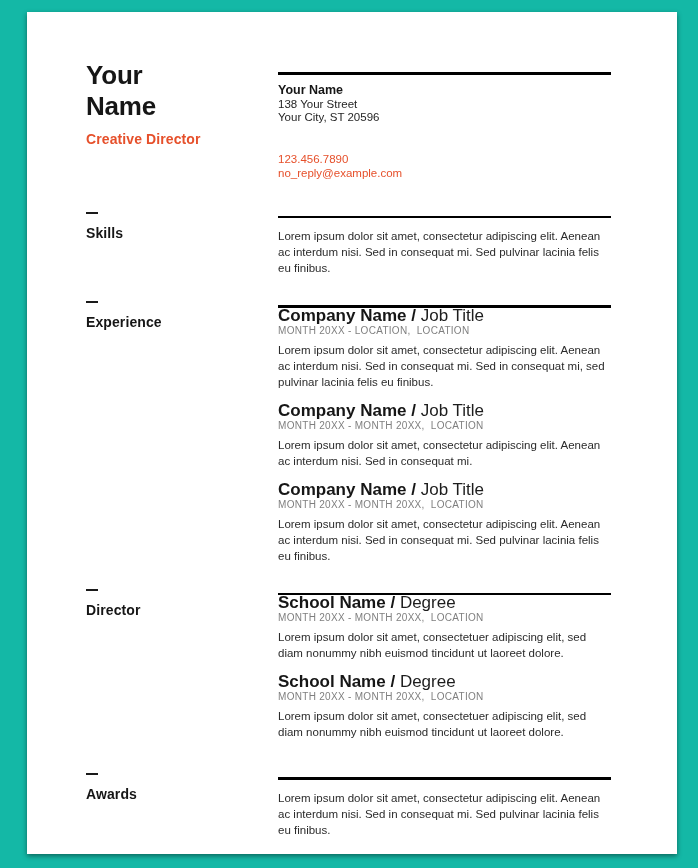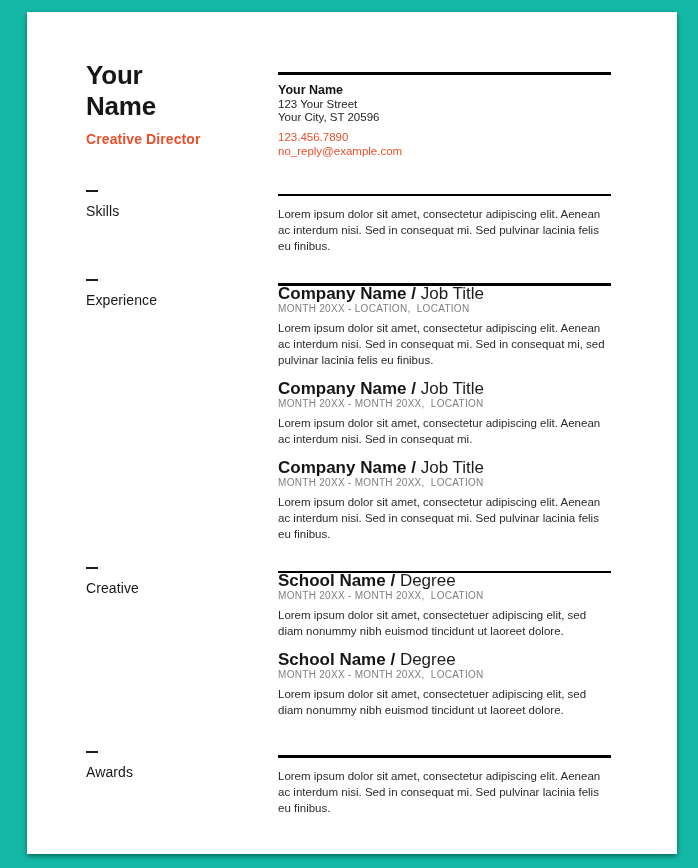--- a/index.html
+++ b/index.html
@@ -28,29 +28,29 @@
   }
   .job-title {
     margin-top: 9px; font-size: 14px; font-weight: 700;
     color: #e6502b; letter-spacing: 0.1px;
   }
   .rule { height: 2.5px; background: #000; width: 100%; }
   .header-rule { margin-top: 12px; }
   .contact-name { margin-top: 7px; font-size: 12.5px; font-weight: 700; line-height: 16px; color: #161616; }
   .contact-line { font-size: 11.5px; line-height: 13.5px; color: #262626; }
   .contact-accent { font-size: 11.5px; line-height: 14px; color: #e6502b; }
-  .phone { margin-top: 5px; }
+  .phone { margin-top: 27px; }
 
   
   .section { margin-top: 32px; }
   .section.experience { margin-top: 25px; }
   .section.education { margin-top: 25px; }
   .section.awards { margin-top: 33px; }
   .dash { width: 12px; height: 2px; background: #1a1a1a; }
-  .section-label { margin-top: 10px; font-size: 14px; font-weight: 400; line-height: 18px; color: #161616; letter-spacing: 0.1px; }
+  .section-label { margin-top: 10px; font-size: 14px; font-weight: 700; line-height: 18px; color: #161616; letter-spacing: 0.1px; }
   .section-rule { margin-top: 4px; }
   .body-text {
     margin-top: 10px; font-size: 11.5px; line-height: 16px; color: #2b2b2b;
   }
   .entry { margin-bottom: 13px; }
   .entry:last-child { margin-bottom: 0; }
   .entry:first-of-type { margin-top: 10px; }
   .entry-title { font-size: 17px; line-height: 16px; color: #161616; }
   .entry-title .t-bold { font-weight: 700; }
   .entry-title .t-reg { font-weight: 400; margin-left: 0.28em; color: #1d1d1d; }
@@ -67,21 +67,21 @@
   <div class="page">
 
     <div class="row">
       <div class="col-left">
         <div class="big-name">Your Name</div>
         <div class="job-title">Creative Director</div>
       </div>
       <div class="col-right">
         <div class="rule header-rule"></div>
         <div class="contact-name">Your Name</div>
-        <div class="contact-line">123 Your Street</div>
+        <div class="contact-line">138 Your Street</div>
         <div class="contact-line">Your City, ST 20596</div>
         <div class="contact-accent phone">123.456.7890</div>
         <div class="contact-accent">no_reply@example.com</div>
       </div>
     </div>
 
     <div class="row section">
       <div class="col-left">
         <div class="dash"></div>
         <div class="section-label">Skills</div>
@@ -122,21 +122,21 @@
           </div>
           <div class="entry-dates">MONTH 20XX - MONTH 20XX,  LOCATION</div>
           <div class="entry-body">Lorem ipsum dolor sit amet, consectetur adipiscing elit. Aenean ac interdum nisi. Sed in consequat mi. Sed pulvinar lacinia felis eu finibus.</div>
         </div>
       </div>
     </div>
 
     <div class="row section education">
       <div class="col-left">
         <div class="dash"></div>
-        <div class="section-label">Creative</div>
+        <div class="section-label">Director</div>
       </div>
       <div class="col-right">
         <div class="rule section-rule"></div>
 
         <div class="entry">
           <div class="entry-title">
             <span class="t-bold">School Name /</span><span class="t-reg">Degree</span>
           </div>
           <div class="entry-dates">MONTH 20XX - MONTH 20XX,  LOCATION</div>
           <div class="entry-body">Lorem ipsum dolor sit amet, consectetuer adipiscing elit, sed diam nonummy nibh euismod tincidunt ut laoreet dolore.</div>

